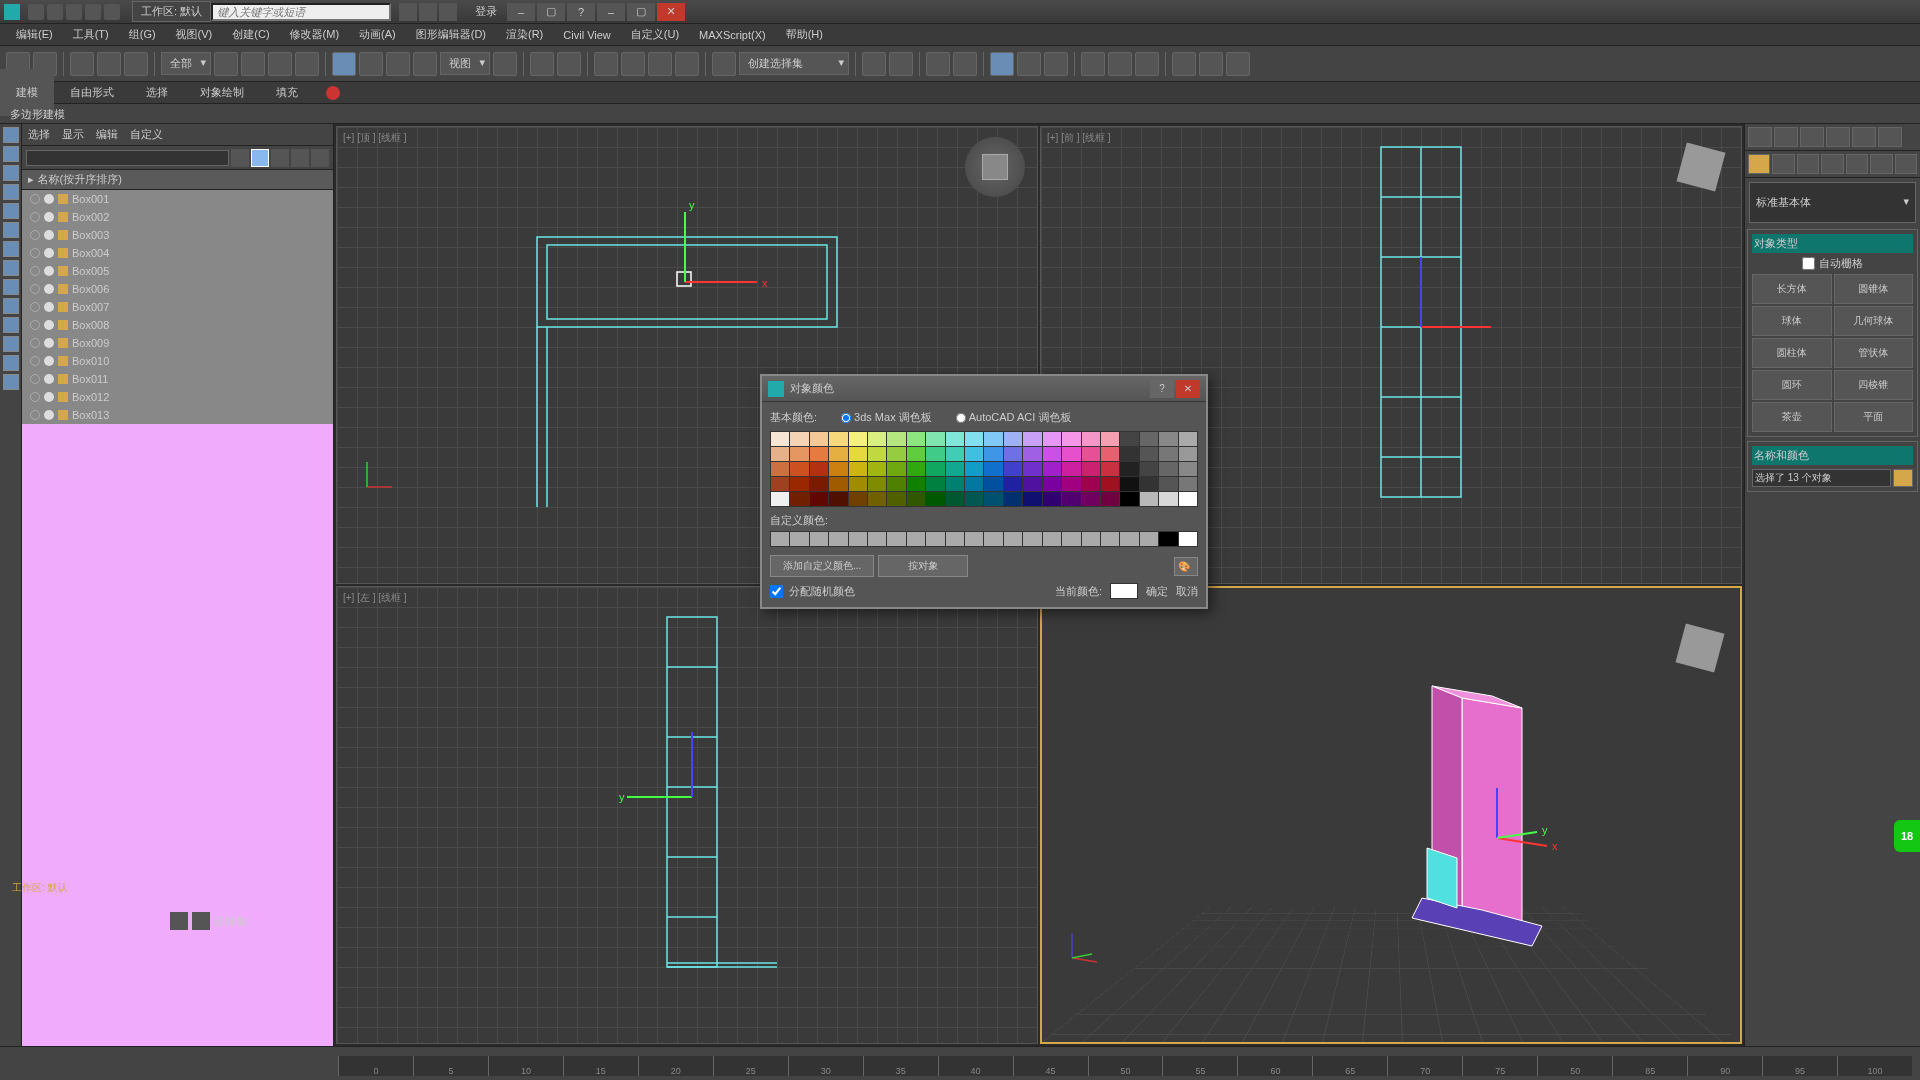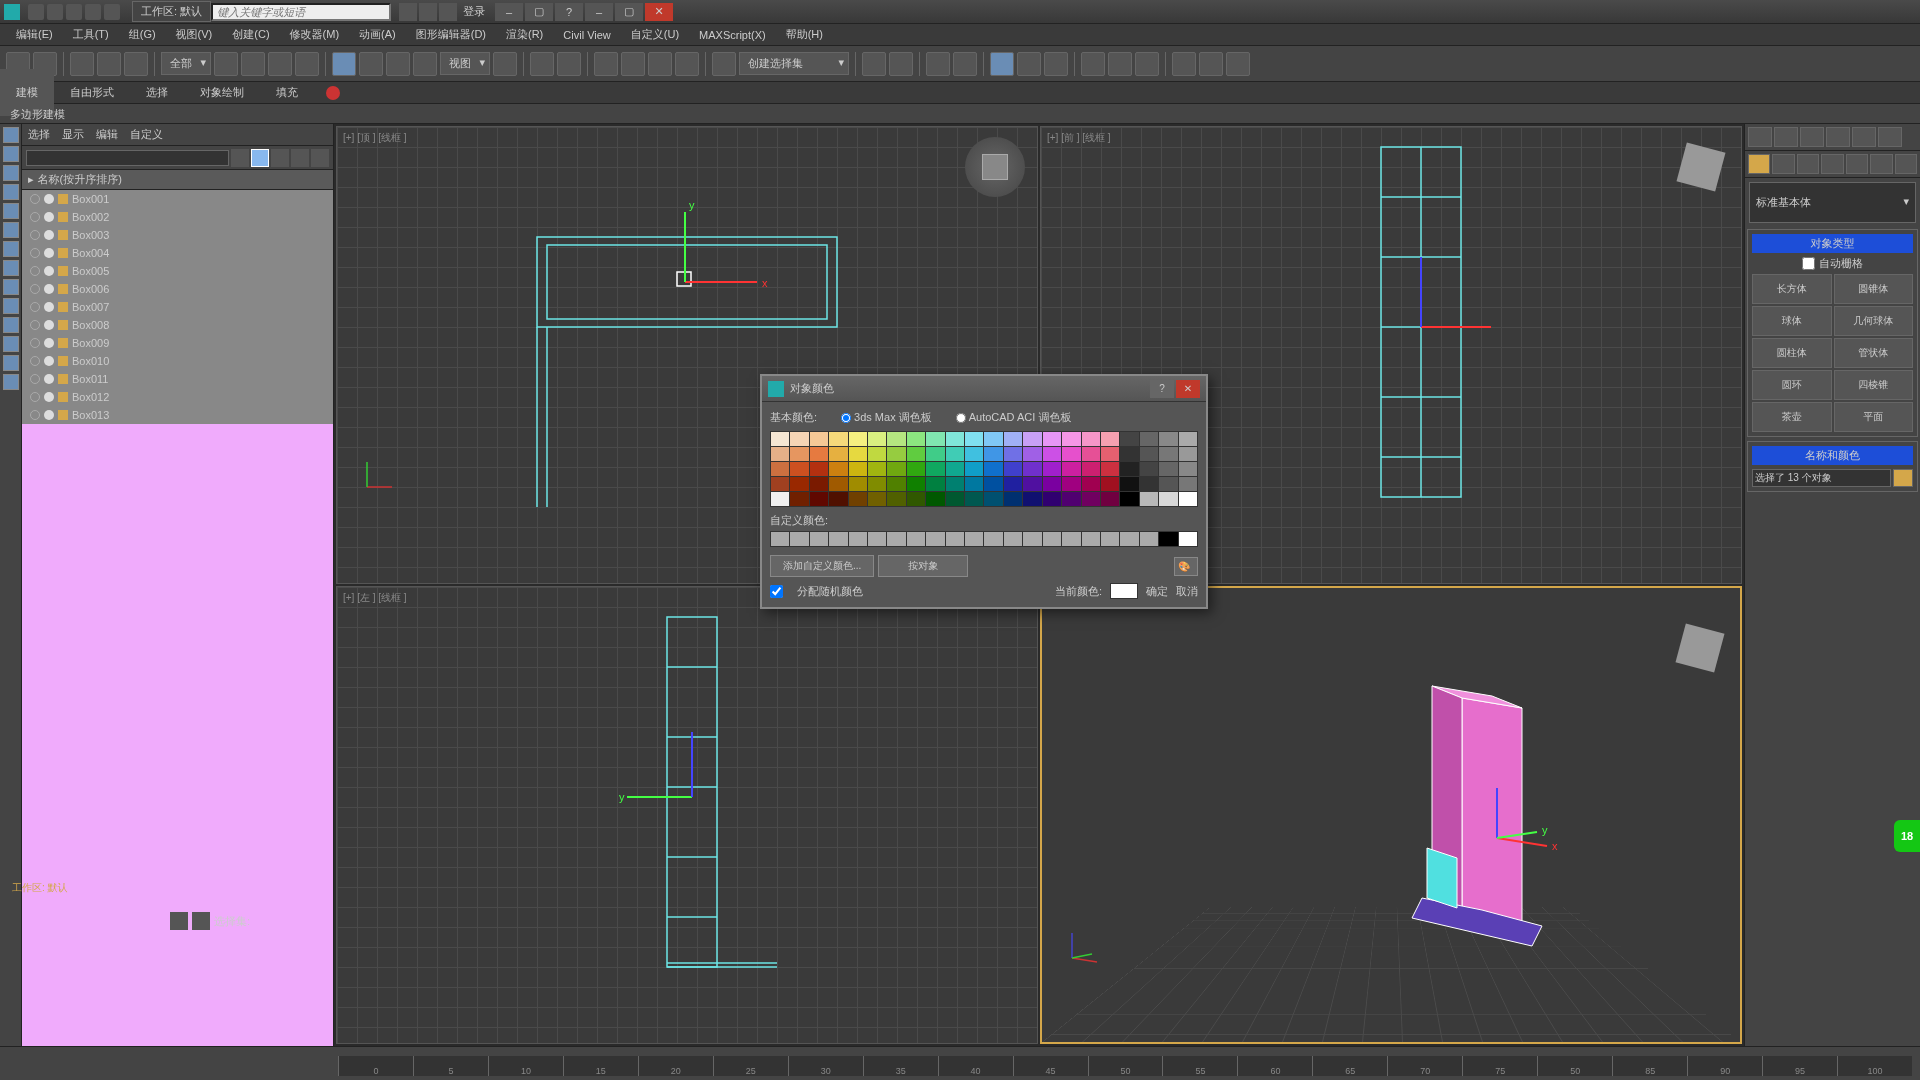--- a/index.html
+++ b/index.html
@@ -49,21 +49,21 @@
 .vp.act{border:2px solid #d4a74a}
 .vp .lbl{position:absolute;top:4px;left:6px;color:#888;font-size:10px;z-index:2}
 .vp .grid{position:absolute;inset:0;background-image:linear-gradient(#4a4a4a 1px,transparent 1px),linear-gradient(90deg,#4a4a4a 1px,transparent 1px);background-size:20px 20px}
 .vp svg{position:absolute;inset:0;width:100%;height:100%}
 .cmdpanel{width:176px;background:#444;border-left:1px solid #222;display:flex;flex-direction:column}
 .cmdpanel .row{display:flex;gap:2px;padding:3px;border-bottom:1px solid #222}
 .cmdpanel .row span{width:24px;height:20px;background:#555;border:1px solid #666}
 .cmdpanel .row .act{background:#d4a74a}
 .cmdpanel .dd{margin:4px;padding:12px 6px;background:#333;border:1px solid #666;display:flex;justify-content:space-between}
 .cmdpanel .sect{padding:4px;border:1px solid #666;margin:2px}
-.cmdpanel .secthdr{text-align:center;padding:2px;background:#1d4ed8;margin-bottom:3px}
+.cmdpanel .secthdr{text-align:left;padding:2px;background:#0f766e;margin-bottom:3px}
 .cmdpanel .btns{display:grid;grid-template-columns:1fr 1fr;gap:2px}
 .cmdpanel .btns span{padding:7px;background:#555;border:1px solid #666;text-align:center;font-size:10px}
 .cmdpanel .nameclr{display:flex;gap:2px;margin-top:4px}
 .cmdpanel .nameclr input{flex:1;background:#333;border:1px solid #666;color:#ccc;padding:2px;font-size:10px}
 .cmdpanel .nameclr .sw{width:20px;height:18px;background:#d4a74a;border:1px solid #666}
 .timeline{height:38px;background:#444;border-top:1px solid #222;display:flex;align-items:center}
 .timeline .slider{flex:1;height:20px;position:relative;margin:0 8px}
 .timeline .ruler{position:absolute;inset:0;background:#333;display:flex}
 .timeline .tick{flex:1;border-left:1px solid #666;display:flex;align-items:flex-end;justify-content:center;font-size:9px;color:#888}
 .timeline .pos{position:absolute;left:16px;top:0;width:30px;height:20px;background:#6a8db5;display:flex;align-items:center;justify-content:center;font-size:9px}
@@ -79,21 +79,21 @@
 .dialog .radios label{display:flex;align-items:center;gap:3px;font-size:10px}
 .dialog .radios input{width:10px;height:10px}
 .dialog .swatches{display:grid;grid-template-columns:repeat(22,1fr);gap:1px;background:#333;padding:1px;margin-bottom:6px}
 .dialog .swatches span{height:14px}
 .dialog .custom{display:grid;grid-template-columns:repeat(22,1fr);gap:1px;background:#333;padding:1px;margin-bottom:8px}
 .dialog .custom span{height:14px;background:#aaa}
 .dialog .btnrow{display:flex;gap:4px;margin-bottom:6px;align-items:center}
 .dialog .btnrow .btn{padding:3px 12px;background:#666;border:1px solid #888;font-size:10px}
 .dialog .btnrow .filler{flex:1}
 .dialog .lastrow{display:flex;align-items:center;gap:8px}
-.dialog .lastrow label{display:flex;align-items:center;gap:14px;font-size:10px}
+.dialog .lastrow label{display:flex;align-items:center;gap:6px;font-size:10px}
 .dialog .cursw{width:28px;height:16px;background:#fff;border:1px solid #333}
 .wslabel{position:absolute;bottom:182px;left:4px;padding:3px 8px;color:#d4a74a;font-size:10px}
 .setsel{position:absolute;bottom:150px;left:170px;display:flex;align-items:center;gap:4px}
 .setsel span{width:18px;height:18px;background:#555}
 .setsel .lab{width:60px;height:auto;background:none}
 .navcube{position:absolute;top:10px;right:12px;width:60px;height:60px;background:radial-gradient(circle,#666,#444);border-radius:50%;display:flex;align-items:center;justify-content:center}
 .navcube::after{content:"";width:24px;height:24px;background:#888;border:1px solid #aaa}
 .viewcube3d{position:absolute;top:20px;right:20px;width:40px;height:40px;background:#999;transform:rotate(15deg)}
 .floatbtn{position:absolute;right:0;top:820px;width:26px;height:32px;background:#14c714;border-radius:6px 0 0 6px;display:flex;align-items:center;justify-content:center;color:#fff;font-weight:bold;z-index:50}
 </style>
@@ -109,21 +109,21 @@
     <span></span>
     <span></span>
   </div>
   <div class="ws">工作区: 默认</div>
   <input class="search" placeholder="键入关键字或短语" style="">
   <div class="rbtns">
     <span></span>
     <span></span>
     <span></span>
   </div>
-  <div style="margin-left:6px">登录</div>
+  <div style="margin-left:18px">登录</div>
   <div class="winctl">
     <span>–</span>
     <span>▢</span>
     <span>?</span>
     <span>–</span>
     <span>▢</span>
     <span class="close">✕</span>
   </div>
 </div>
 

